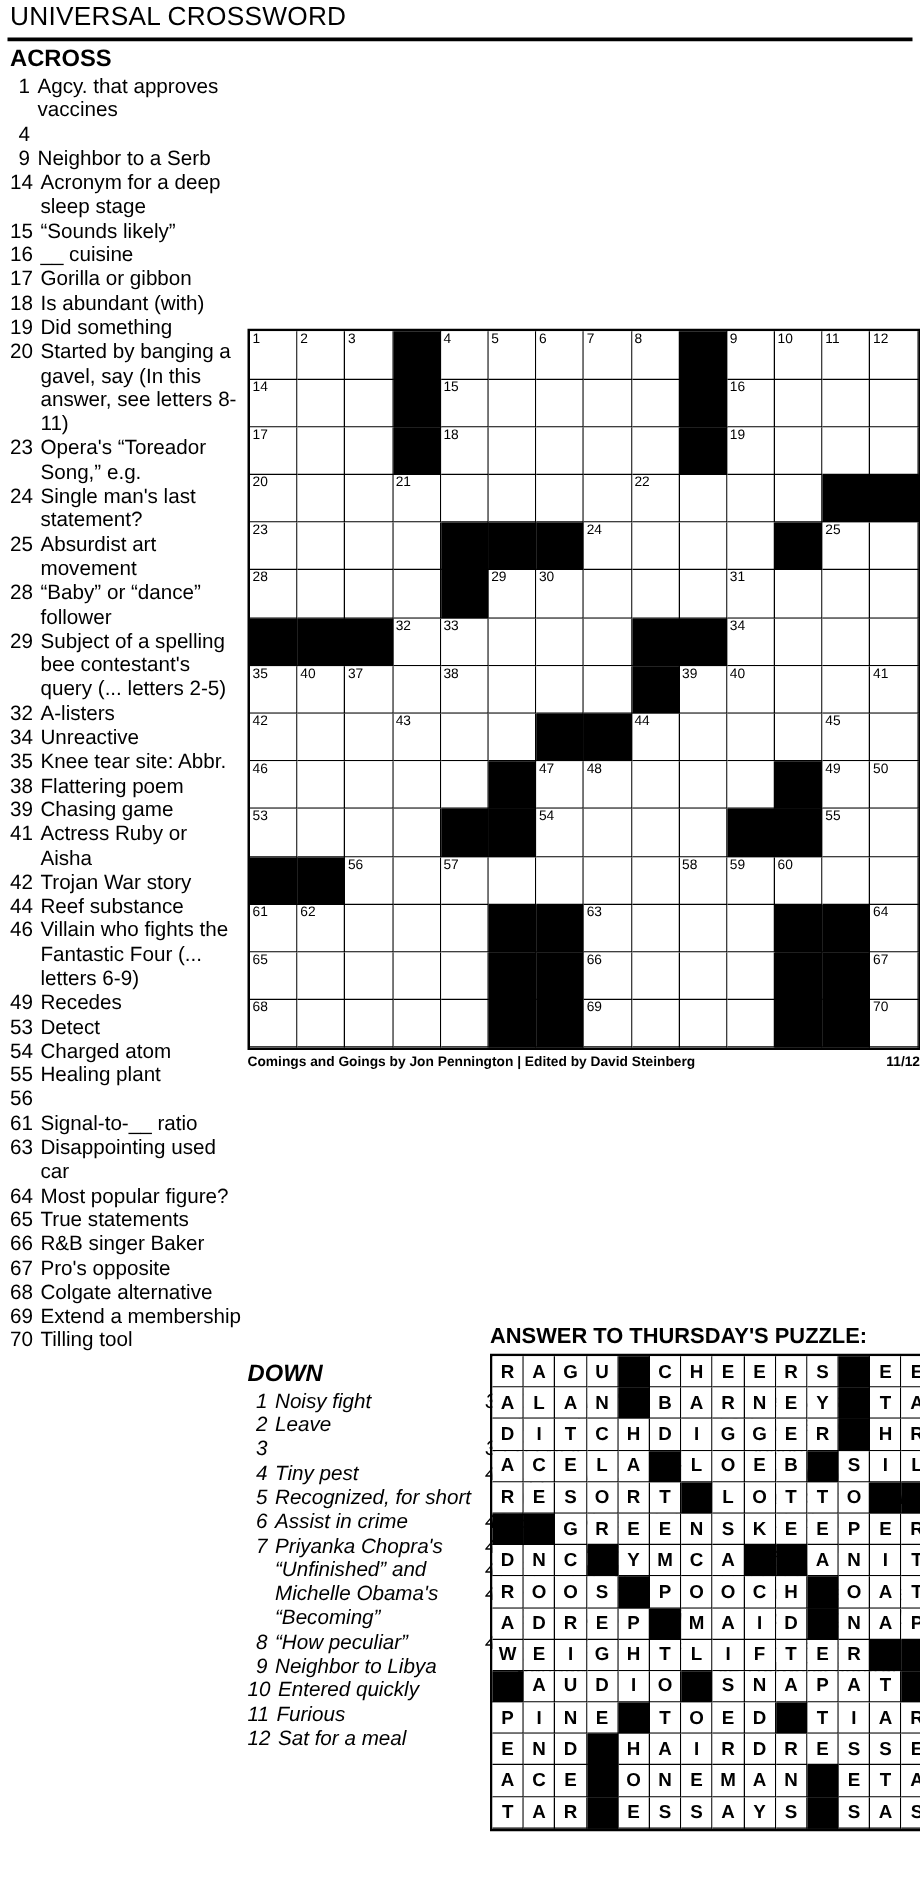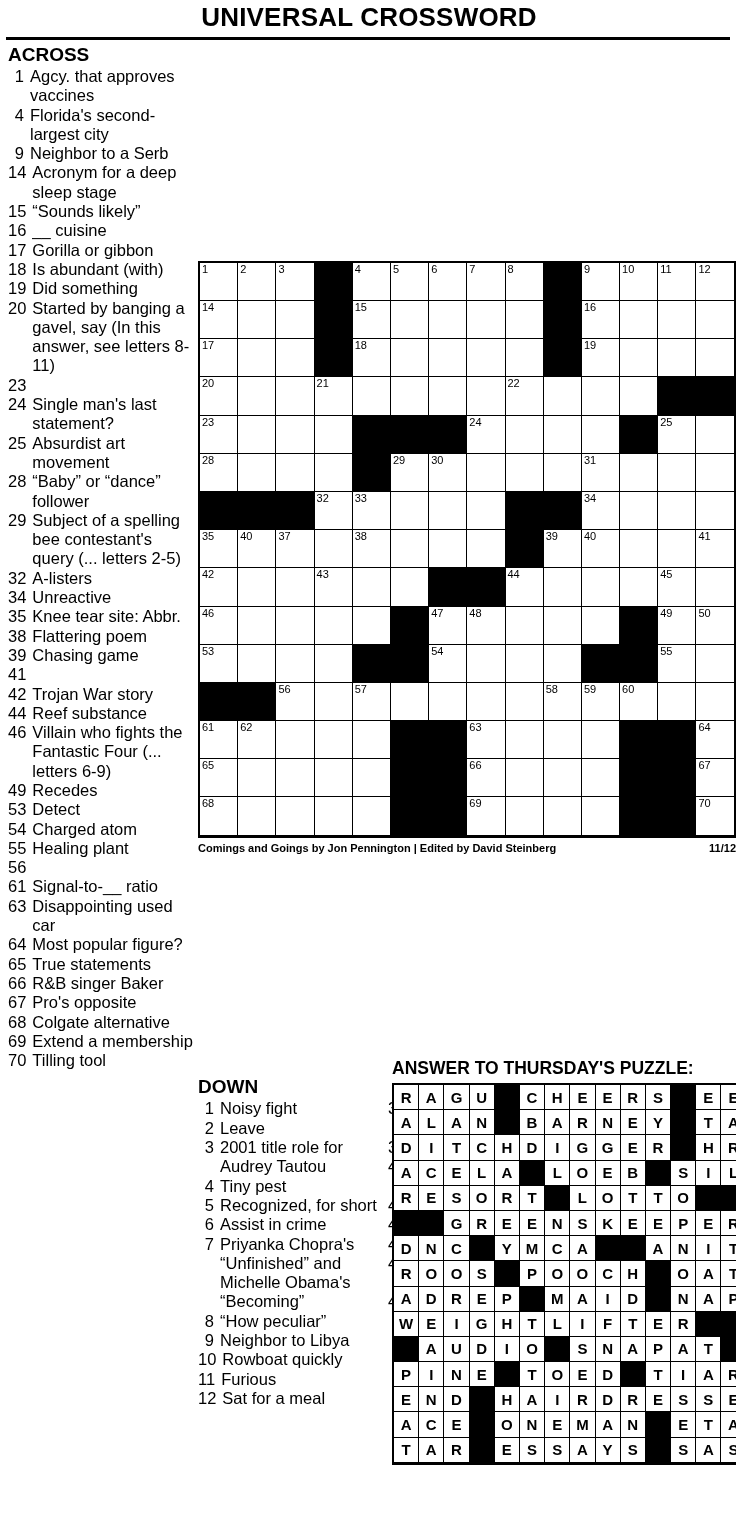--- a/index.html
+++ b/index.html
@@ -14,25 +14,24 @@
     overflow: hidden;
   }
   .page {
     width: 736px;
     height: 1523px;
     position: relative;
     padding: 0 6px;
   }
   
   .masthead {
-    font-size: 26px;
-    font-weight: bold;
+    font-size: 21px;
+    font-weight: normal;
     letter-spacing: 0.2px;
     padding: 2px 0 4px 2px;
-    text-align: center;
   }
   .rule {
     border-bottom: 3px solid #000;
     margin-bottom: 4px;
   }
   
   .top-area {
     display: flex;
     align-items: center;
   }
@@ -93,20 +92,21 @@
     display: flex;
     justify-content: space-between;
     width: 538px;
   }
 
   
   .lower {
     display: flex;
     margin-top: 6px;
     align-items: flex-end;
+    font-style: italic;
   }
   .lower .spacer { width: 188px; flex: 0 0 188px; }
   .downcols {
     flex: 1 1 auto;
     display: flex;
     gap: 0px;
     padding-left: 4px;
   }
   .dcol { width: 186px; flex: 0 0 186px; }
   .dcol.wide { width: 190px; flex: 0 0 190px; }
@@ -155,21 +155,20 @@
   <div class="top-area">
     <div class="across-col">
       <div class="section-head">ACROSS</div>
       <div id="across-list">
           <div class="clue">
             <span class="num">1</span>
             <span class="txt">Agcy. that approves vaccines</span>
           </div>
           <div class="clue">
             <span class="num">4</span>
-            <span class="txt">Florida's second-largest city</span>
           </div>
           <div class="clue">
             <span class="num">9</span>
             <span class="txt">Neighbor to a Serb</span>
           </div>
           <div class="clue">
             <span class="num">14</span>
             <span class="txt">Acronym for a deep sleep stage</span>
           </div>
           <div class="clue">
@@ -191,20 +190,21 @@
           <div class="clue">
             <span class="num">19</span>
             <span class="txt">Did something</span>
           </div>
           <div class="clue">
             <span class="num">20</span>
             <span class="txt">Started by banging a gavel, say (In this answer, see letters 8-11)</span>
           </div>
           <div class="clue">
             <span class="num">23</span>
+            <span class="txt">Opera's “Toreador Song,” e.g.</span>
           </div>
           <div class="clue">
             <span class="num">24</span>
             <span class="txt">Single man's last statement?</span>
           </div>
           <div class="clue">
             <span class="num">25</span>
             <span class="txt">Absurdist art movement</span>
           </div>
           <div class="clue">
@@ -230,20 +230,21 @@
           <div class="clue">
             <span class="num">38</span>
             <span class="txt">Flattering poem</span>
           </div>
           <div class="clue">
             <span class="num">39</span>
             <span class="txt">Chasing game</span>
           </div>
           <div class="clue">
             <span class="num">41</span>
+            <span class="txt">Actress Ruby or Aisha</span>
           </div>
           <div class="clue">
             <span class="num">42</span>
             <span class="txt">Trojan War story</span>
           </div>
           <div class="clue">
             <span class="num">44</span>
             <span class="txt">Reef substance</span>
           </div>
           <div class="clue">
@@ -667,21 +668,20 @@
             <div class="clue">
               <span class="num">1</span>
               <span class="txt">Noisy fight</span>
             </div>
             <div class="clue">
               <span class="num">2</span>
               <span class="txt">Leave</span>
             </div>
             <div class="clue">
               <span class="num">3</span>
-              <span class="txt">2001 title role for Audrey Tautou</span>
             </div>
             <div class="clue">
               <span class="num">4</span>
               <span class="txt">Tiny pest</span>
             </div>
             <div class="clue">
               <span class="num">5</span>
               <span class="txt">Recognized, for short</span>
             </div>
             <div class="clue">
@@ -695,21 +695,21 @@
             <div class="clue">
               <span class="num">8</span>
               <span class="txt">“How peculiar”</span>
             </div>
             <div class="clue">
               <span class="num">9</span>
               <span class="txt">Neighbor to Libya</span>
             </div>
             <div class="clue">
               <span class="num">10</span>
-              <span class="txt">Rowboat quickly</span>
+              <span class="txt">Entered quickly</span>
             </div>
             <div class="clue">
               <span class="num">11</span>
               <span class="txt">Furious</span>
             </div>
             <div class="clue">
               <span class="num">12</span>
               <span class="txt">Sat for a meal</span>
             </div>
           </div>

